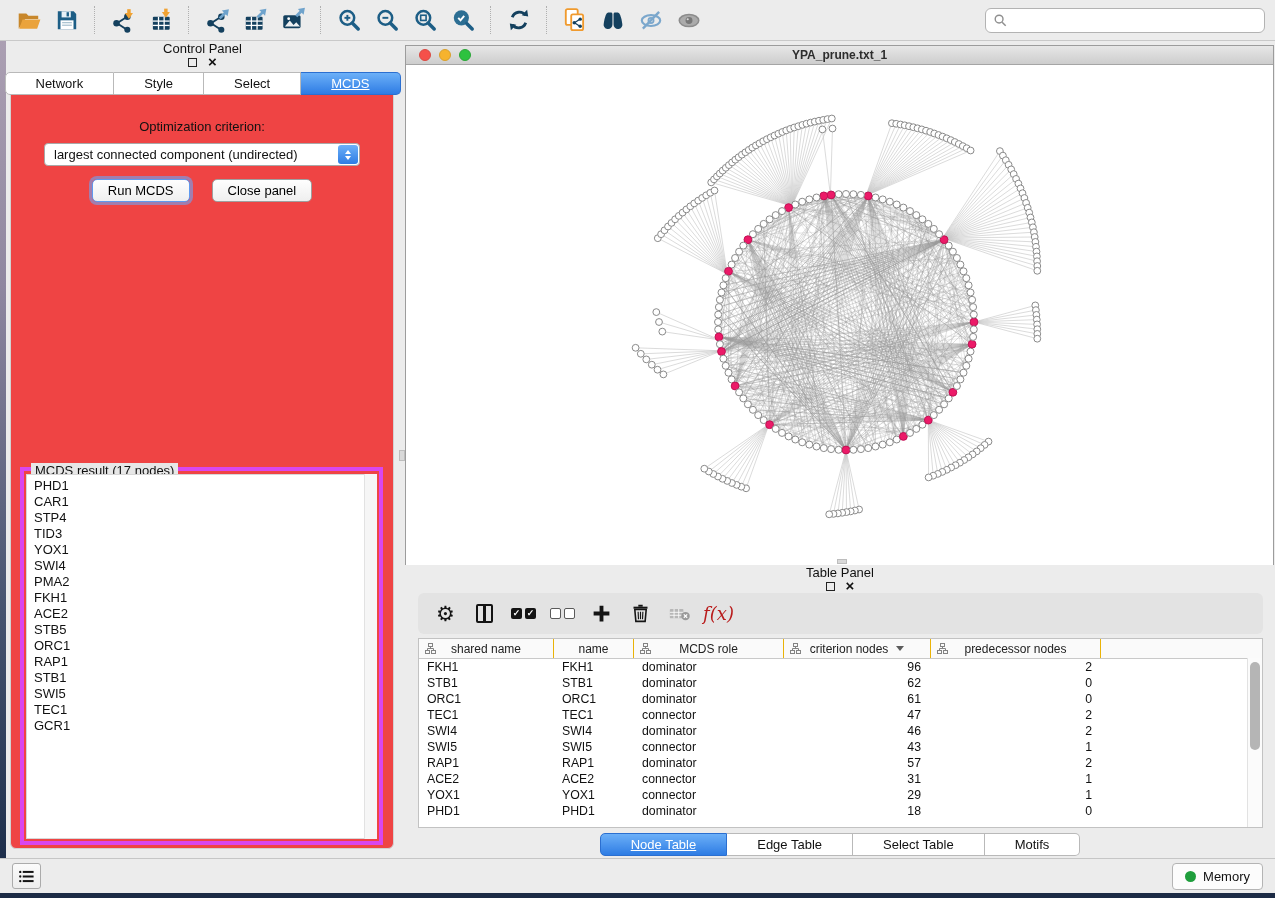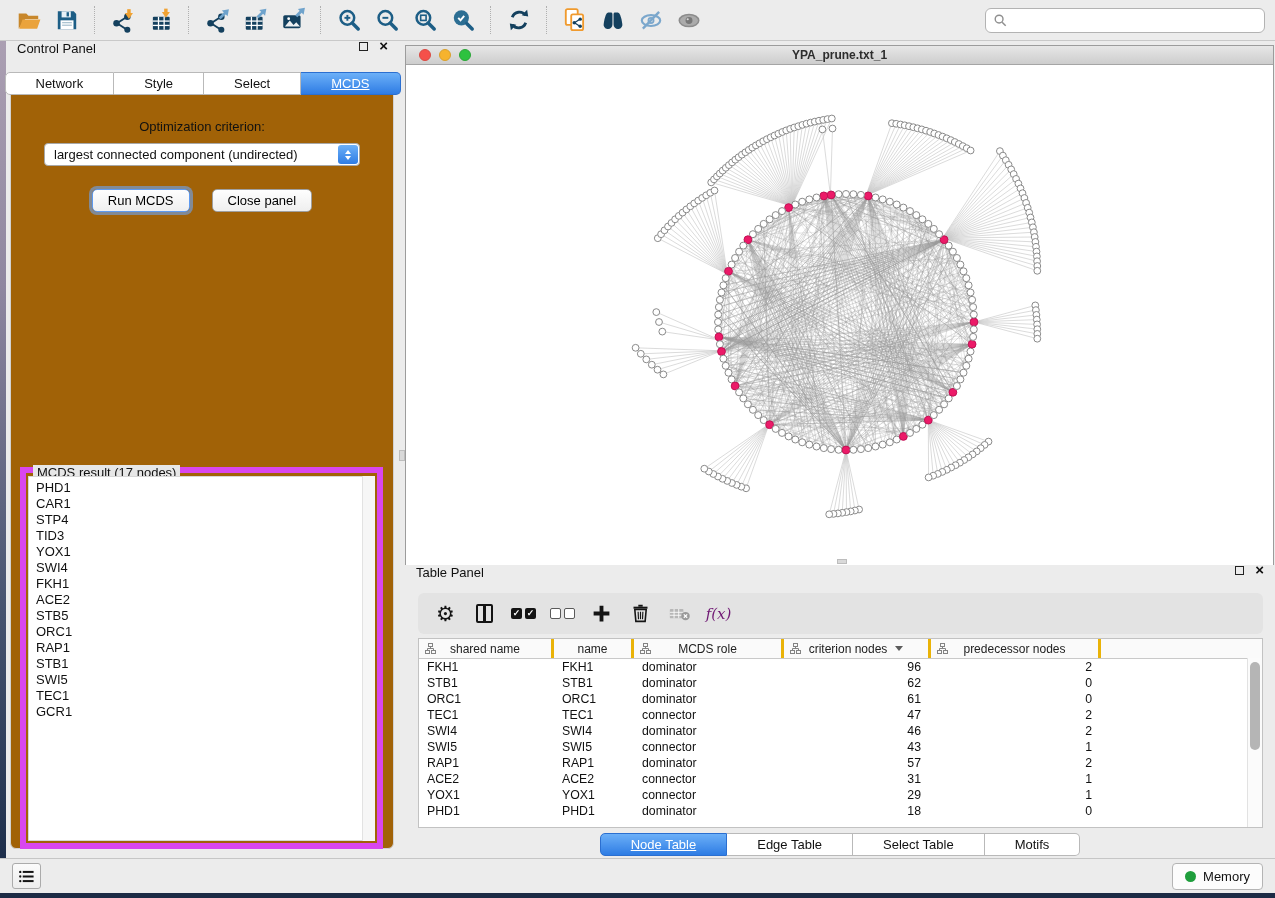--- a/index.html
+++ b/index.html
@@ -16,50 +16,50 @@
           border:1px solid #b3b3b3;border-radius:6px;background:#fff;padding:0 8px;gap:6px;
           box-sizing:border-box;}
   #search svg{width:13px;height:13px;flex:0 0 auto;}
   #search input{border:none;outline:none;flex:1;font-size:13px;background:transparent;
                 font-family:"Liberation Sans",sans-serif;}
   
   #wall-left{position:absolute;left:0;top:41px;width:6px;height:817px;
              background:linear-gradient(#ab9fb2,#8f87a0 30%,#46536f 70%,#1e2f4c);}
   #wall-bottom{position:absolute;left:0;top:893px;width:1275px;height:5px;background:#1c2b45;}
   
-  .panel-head{height:26px;display:flex;align-items:flex-start;padding:0 11px;font-size:13px;}
+  .panel-head{height:26px;display:flex;align-items:center;padding:0 11px;font-size:13px;flex-direction:column;}
   .panel-head .ttl{flex:1;}
   .win-btns{display:flex;gap:11px;align-items:center;}
   .float-btn{width:9px;height:9px;border:1.5px solid #222;box-sizing:border-box;}
   .close-btn{font-size:15px;font-weight:bold;line-height:10px;color:#111;}
   
   #control-panel{position:absolute;left:6px;top:41px;width:393px;height:817px;background:#ececec;}
   #cp-tabs{position:absolute;left:0;right:0;top:31px;display:flex;justify-content:center;z-index:2;}
   .seg-tab{height:21px;line-height:21px;padding:0 30px;background:#fff;border:1px solid #b9b9b9;
            border-left:none;font-size:13px;}
   .seg-tab:first-child{border-left:1px solid #b9b9b9;border-radius:5px 0 0 5px;}
   .seg-tab:last-child{border-radius:0 5px 5px 0;}
   .seg-tab.active{background:linear-gradient(#6cb0f8,#2e7ce4);border-color:#2b6fd0;color:#fff;text-decoration:underline;}
-  #cp-body{position:absolute;left:4px;right:5px;top:42px;bottom:9px;background:#a16207;
+  #cp-body{position:absolute;left:4px;right:5px;top:42px;bottom:9px;background:#ef4444;
            border:1px solid #d2d2d2;border-radius:6px;box-shadow:inset 0 1px 0 #f7f7f7;}
   .opt-label{margin-top:35px;text-align:center;font-size:13px;}
   #opt-select{margin:9px auto 0;width:316px;height:23px;background:#fff;border:1px solid #a8a8a8;
               border-radius:4px;display:flex;align-items:center;font-size:13px;padding-left:9px;
               box-sizing:border-box;position:relative;}
   .stepper{position:absolute;right:1px;top:1px;bottom:1px;width:20px;border-radius:3px;
            background:linear-gradient(#6cb0f8,#2e7ce4);display:flex;flex-direction:column;
            align-items:center;justify-content:center;gap:2px;}
   .stepper i{width:0;height:0;border-left:3.5px solid transparent;border-right:3.5px solid transparent;}
   .stepper .up{border-bottom:4px solid #fff;}
   .stepper .down{border-top:4px solid #fff;}
-  .btn-row{margin-top:23px;display:flex;justify-content:center;gap:22px;}
+  .btn-row{margin-top:13px;display:flex;justify-content:center;gap:22px;}
   .mac-btn{height:23px;padding:0 15px;font-size:13px;background:linear-gradient(#fefefe,#efefef);
            border:1px solid #9f9f9f;border-radius:5px;font-family:"Liberation Sans",sans-serif;}
   .mac-btn.focused{box-shadow:0 0 0 3px rgba(110,165,245,.6);border-color:#5e9af0;}
-  #mcds-box{position:absolute;left:9px;right:10px;top:383px;height:370px;border:6px solid #d946ef;}
+  #mcds-box{position:absolute;left:9px;right:10px;top:383px;height:370px;border:4px solid #d946ef;}
   #mcds-legend{position:absolute;top:-8px;left:7px;background:#e7e7e7;padding:0 4px;font-size:13px;}
   #mcds-list{position:absolute;left:2px;right:2px;top:3px;bottom:2px;background:#fff;
              border:1px solid #d7d7d7;overflow:hidden;font-size:13px;line-height:16px;
              padding:3px 0 0 7px;box-sizing:border-box;}
   .mcds-item{height:16px;}
   #mcds-scroll{position:absolute;right:2px;top:3px;bottom:2px;width:12px;background:#f6f6f6;
                border-left:1px solid #e2e2e2;}
   
   #v-splitter{position:absolute;left:399px;top:41px;width:6px;height:817px;}
   #v-splitter .grip{position:absolute;left:0;top:409px;width:6px;height:11px;background:#d9d9d9;
@@ -84,27 +84,27 @@
   #tbl-toolbar{position:absolute;left:13px;right:12px;top:28px;height:41px;background:#e3e3e3;
                border-radius:6px;display:flex;align-items:center;padding:0 8px;box-sizing:border-box;}
   .tico{width:39px;display:flex;justify-content:center;align-items:center;height:100%;}
   .gear-ch{font-size:21px;line-height:1;color:#141414;}
   .col-ic{width:17px;height:19px;border:2.3px solid #141414;border-radius:2px;position:relative;box-sizing:border-box;}
   .col-ic::after{content:"";position:absolute;left:50%;top:0;bottom:0;width:2.3px;background:#141414;margin-left:-1.15px;}
   .ckpair{display:flex;gap:3px;}
   .ck{width:11px;height:11px;background:#141414;border-radius:2px;color:#fff;font-size:9px;
       line-height:11px;text-align:center;font-weight:bold;}
   .unck{width:11px;height:11px;background:#fff;border:1.6px solid #5a5a5a;border-radius:2px;box-sizing:border-box;}
-  .fx{font-family:"DejaVu Serif",serif;font-style:italic;font-size:15px;color:#701a75;}
+  .fx{font-family:"DejaVu Serif",serif;font-style:italic;font-size:18px;color:#b91c1c;}
   #tbl{position:absolute;left:13px;right:12px;top:73px;bottom:30px;background:#fff;
        border:1px solid #c2c2c2;overflow:hidden;}
   #tbl-head{display:flex;height:19px;background:#fafafa;border-bottom:1px solid #c9c9c9;
             font-size:12px;color:#222;}
   .th{position:relative;display:flex;align-items:center;justify-content:center;gap:4px;
-      border-right:3px solid #eab308;box-sizing:border-box;height:19px;}
+      border-right:1px solid #eab308;box-sizing:border-box;height:19px;}
   .th .hdr-ic{position:absolute;left:6px;top:4px;display:flex;}
   .th.c0{width:135px;} .th.c1{width:80px;} .th.c2{width:150px;} .th.c3{width:147px;} .th.c4{width:170px;}
   .th.fill{flex:1;border-right:none;}
   .sort-v{width:0;height:0;border-left:4px solid transparent;border-right:4px solid transparent;
           border-top:5px solid #5c5c5c;margin-left:4px;}
   .tr{display:flex;height:16px;align-items:center;font-size:12.3px;}
   .td{box-sizing:border-box;white-space:nowrap;overflow:hidden;}
   .td.c0{width:135px;padding-left:8px;} .td.c1{width:80px;padding-left:8px;}
   .td.c2{width:150px;padding-left:8px;}
   .td.c3{width:147px;text-align:right;padding-right:10px;}
@@ -326,20 +326,21 @@
       </div>
       <div id="mcds-box">
         <span id="mcds-legend">MCDS result (17 nodes)</span>
         <div id="mcds-list">
             <div class="mcds-item">PHD1</div>
             <div class="mcds-item">CAR1</div>
             <div class="mcds-item">STP4</div>
             <div class="mcds-item">TID3</div>
             <div class="mcds-item">YOX1</div>
             <div class="mcds-item">SWI4</div>
+            <div class="mcds-item">PMA2</div>
             <div class="mcds-item">FKH1</div>
             <div class="mcds-item">ACE2</div>
             <div class="mcds-item">STB5</div>
             <div class="mcds-item">ORC1</div>
             <div class="mcds-item">RAP1</div>
             <div class="mcds-item">STB1</div>
             <div class="mcds-item">SWI5</div>
             <div class="mcds-item">TEC1</div>
             <div class="mcds-item">GCR1</div>
           </div>

